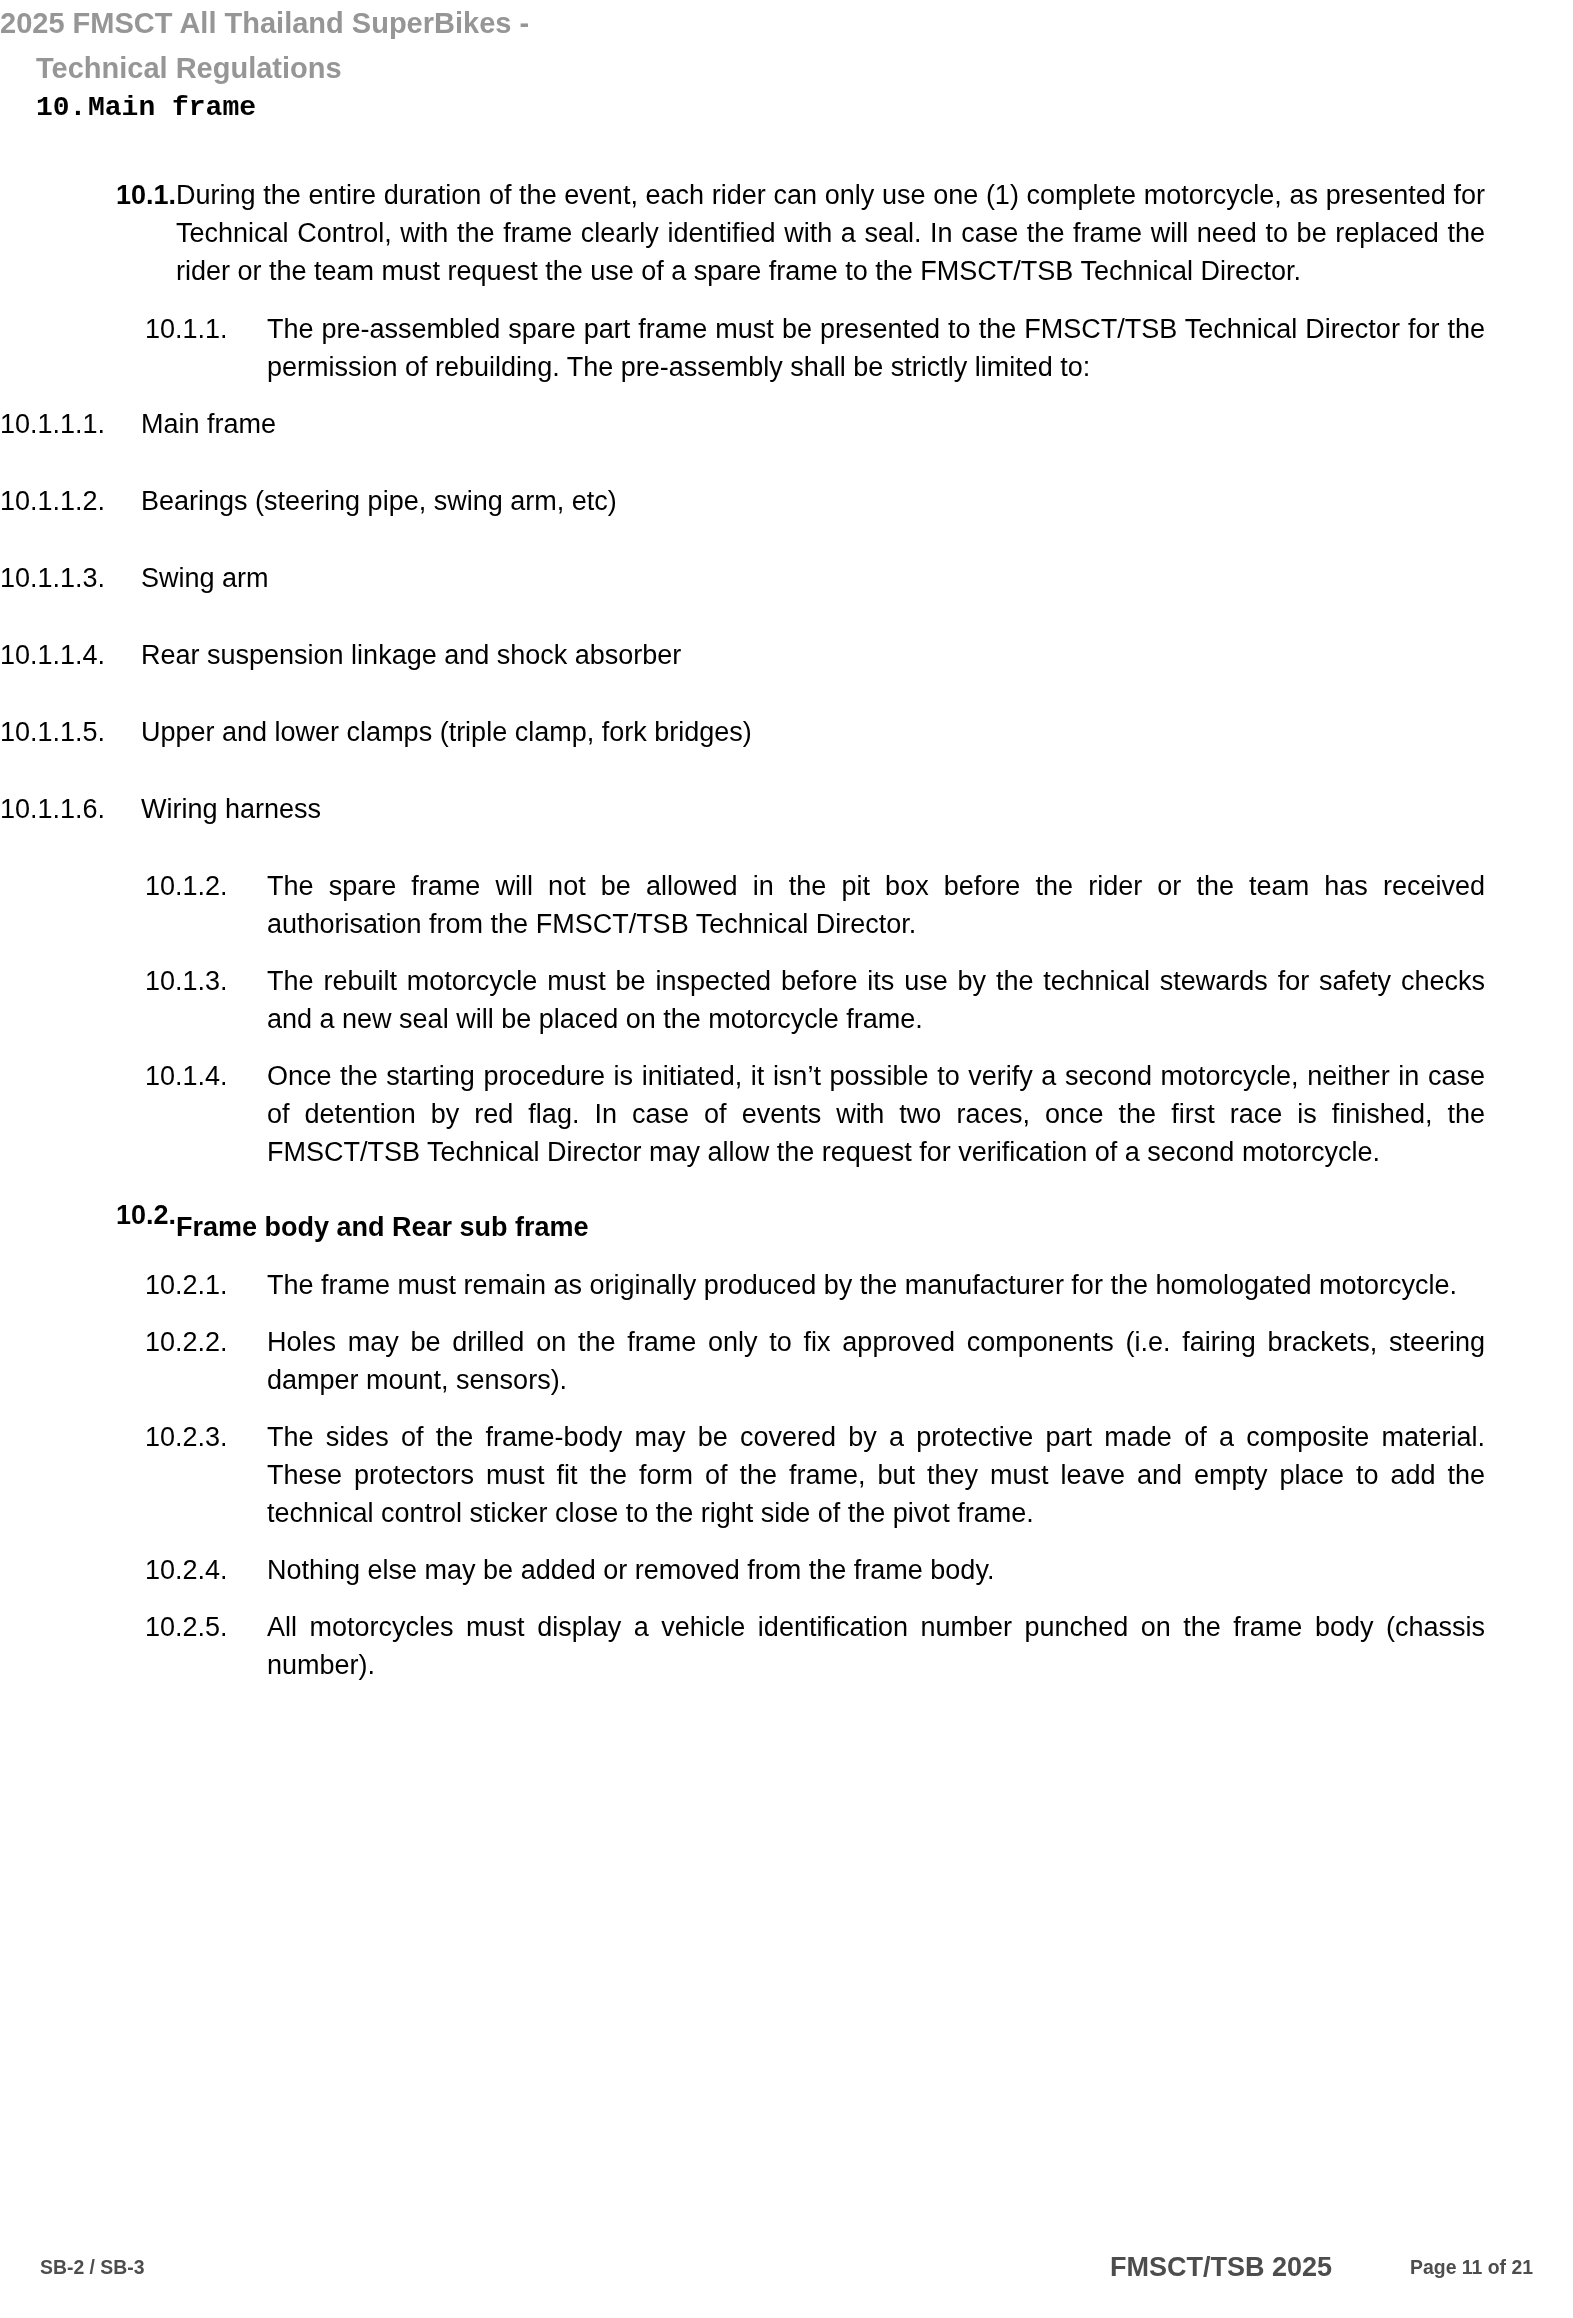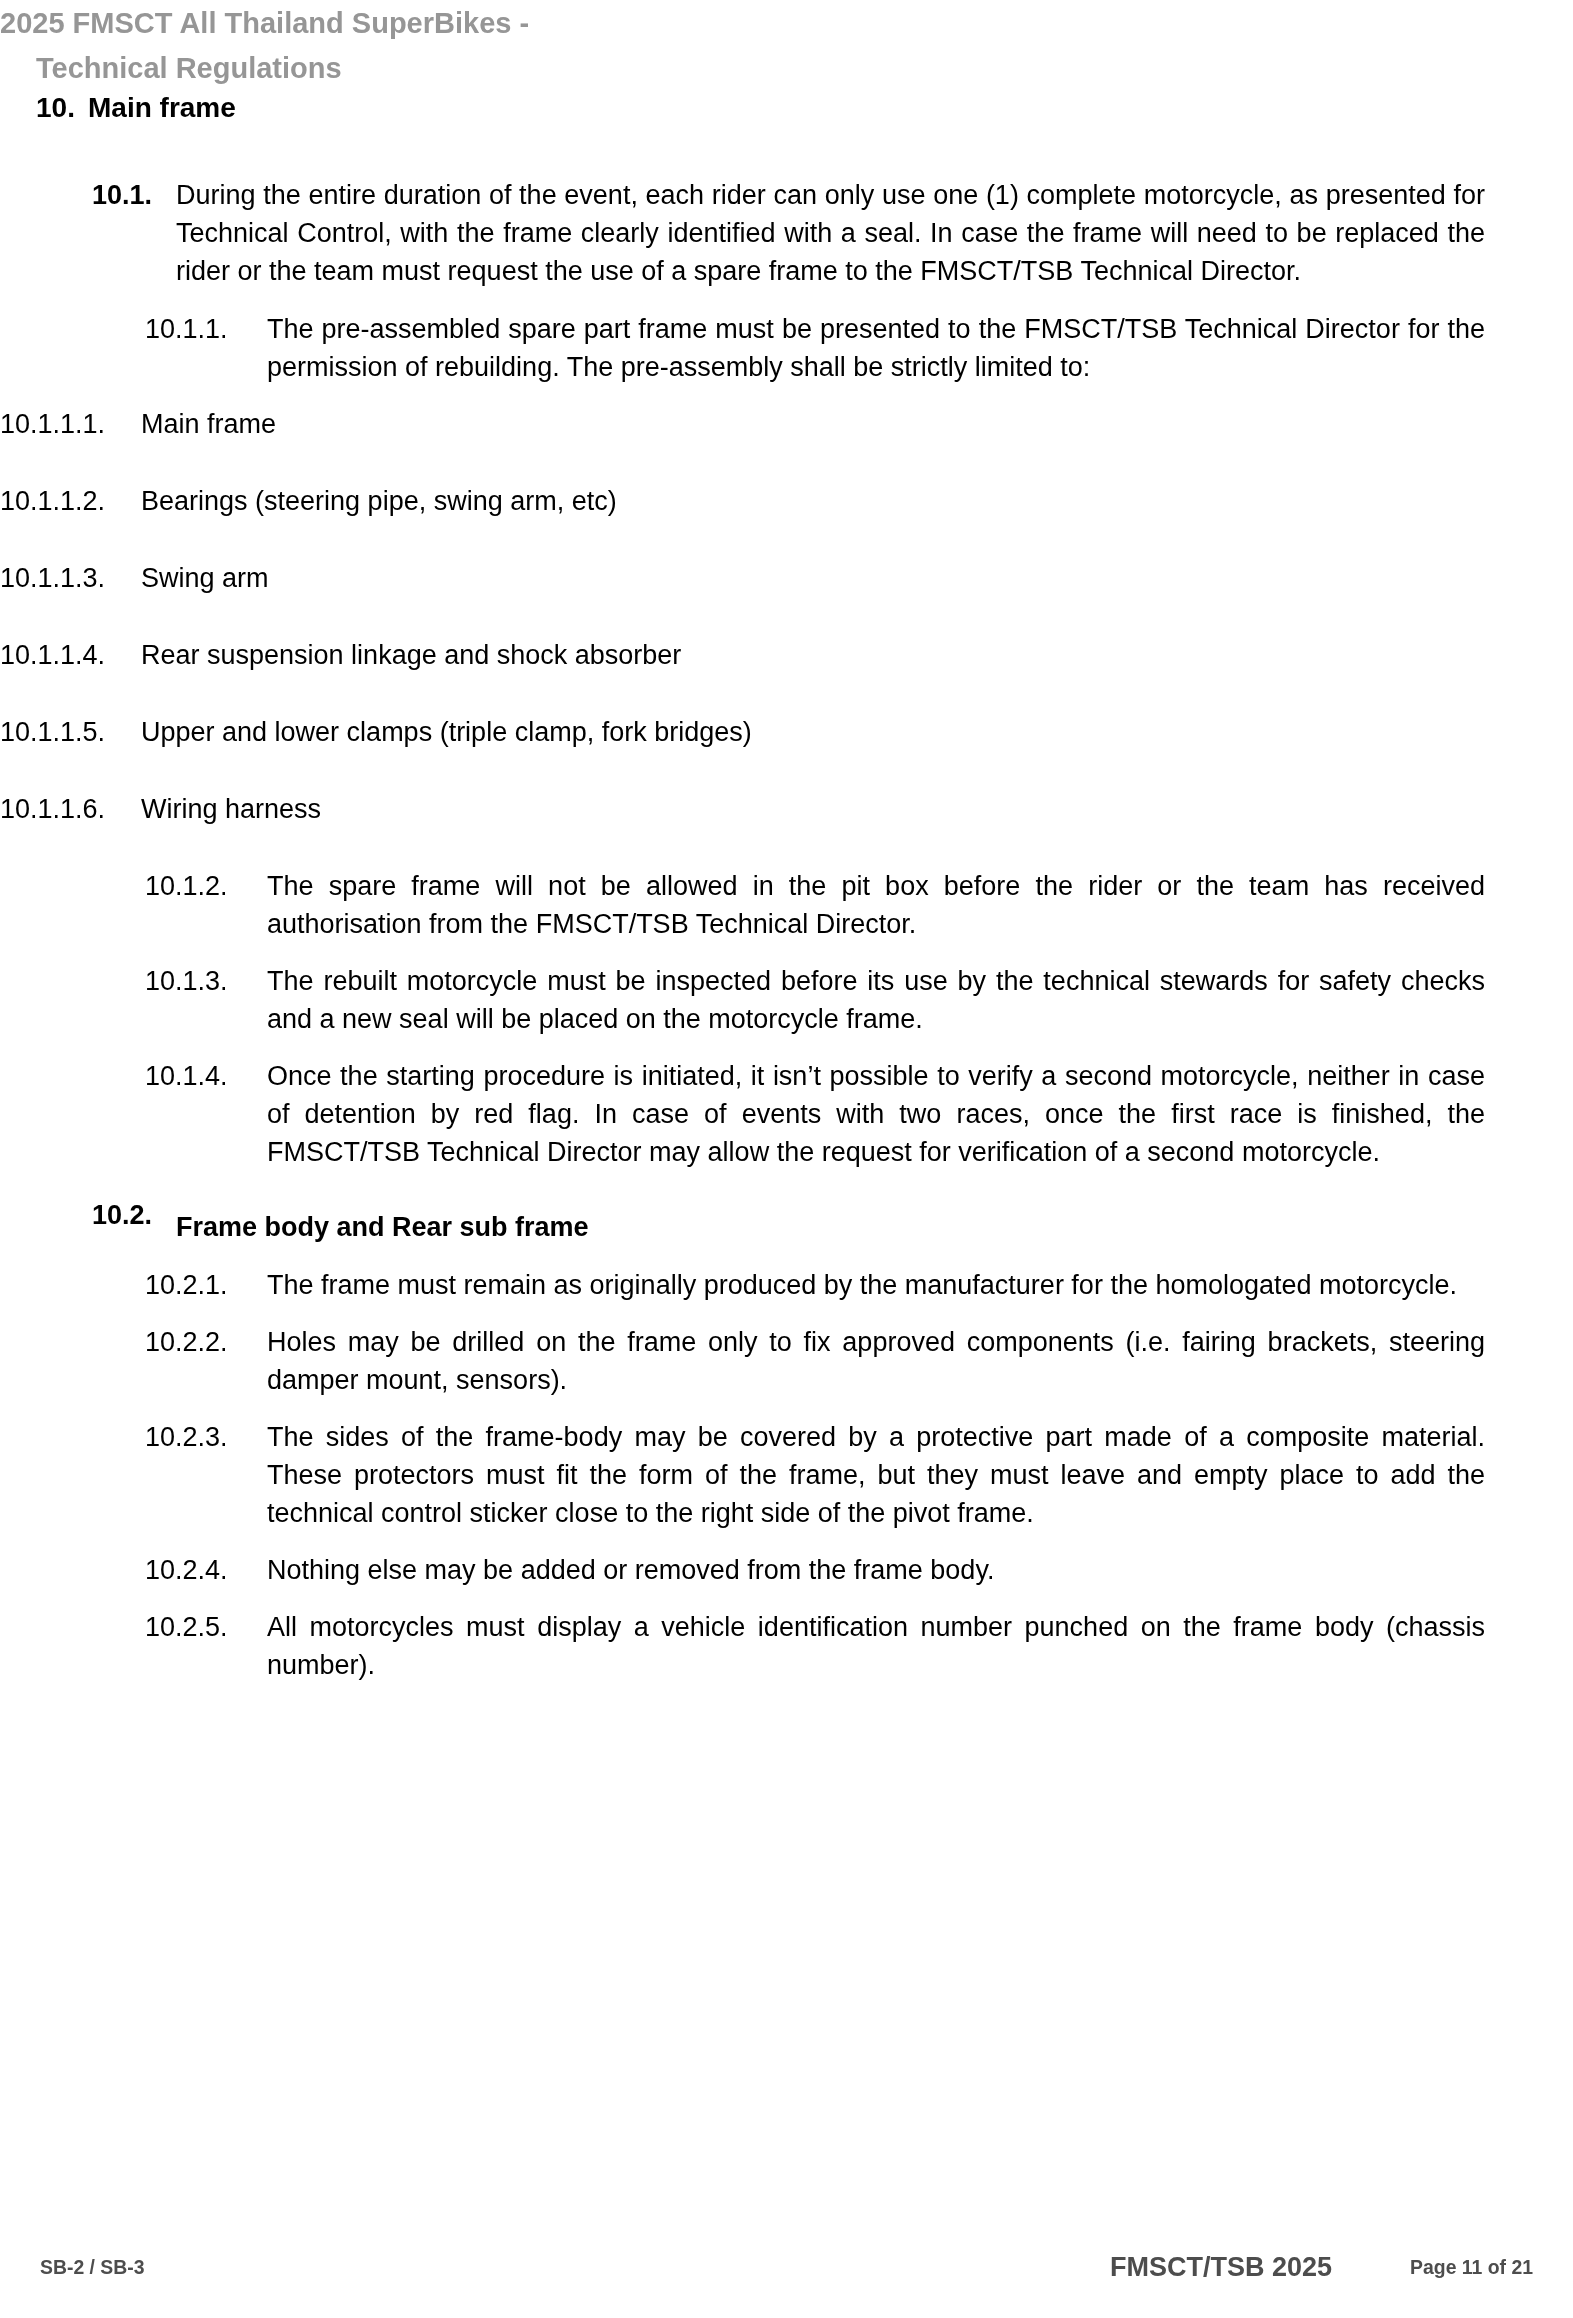--- a/index.html
+++ b/index.html
@@ -52,20 +52,21 @@
   
   .h1-row {
     position: absolute;
     top: 92px;
     left: 36px;
     display: flex;
     align-items: flex-end;
     font-size: 28px;
     font-weight: bold;
     color: #000;
+    font-family: Liberation Mono, monospace;
   }
   .h1-num {
     width: 52px;
     flex: 0 0 52px;
   }
   .h1-text {
     white-space: nowrap;
   }
 
   
@@ -103,20 +104,21 @@
   
   .lvl2 {
     padding-left: 92px;
     padding-right: 88px;
     margin-bottom: 19px;
   }
   .lvl2 .num {
     width: 84px;
     flex: 0 0 84px;
     font-weight: bold;
+    text-align: right;
   }
   .lvl2.heading .body {
     font-weight: bold;
     text-align: left;
     margin-top: 12px;
   }
 
   
   .lvl3 {
     padding-left: 145px;

